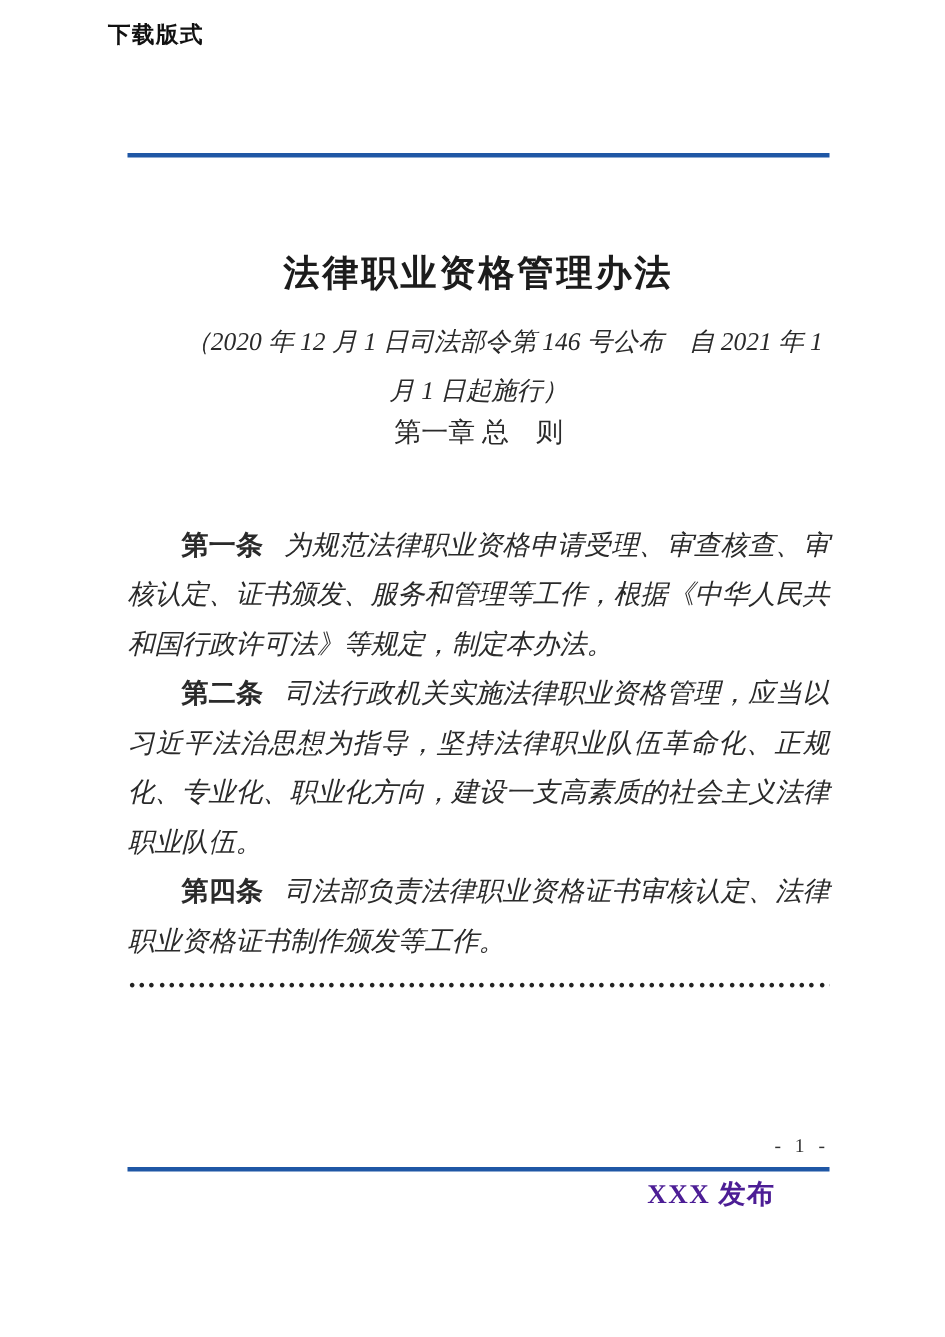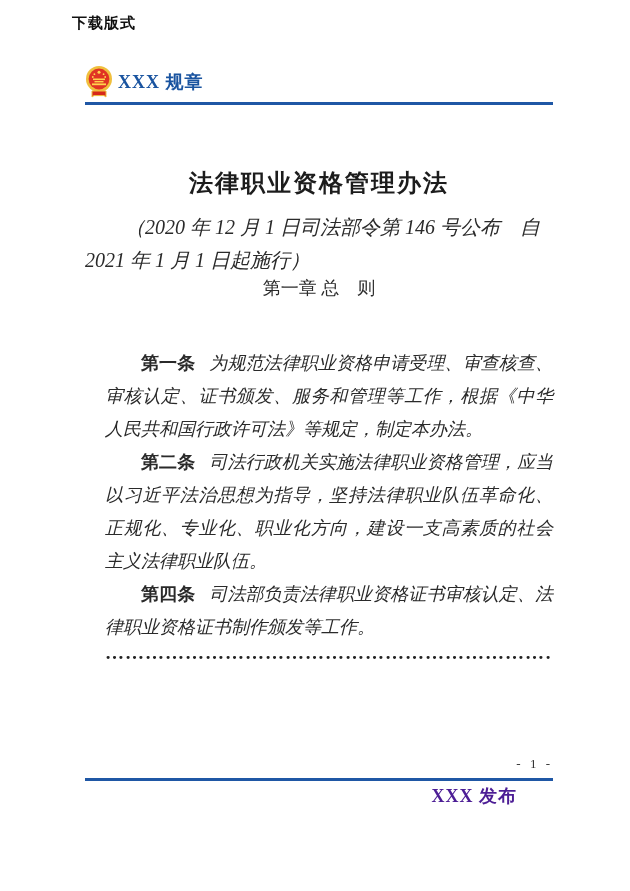--- a/index.html
+++ b/index.html
@@ -24,27 +24,27 @@
     font-size:18px;font-weight:bold;color:#1a54a0;letter-spacing:1px;
     font-family:"Liberation Serif","DejaVu Serif",serif;white-space:nowrap;
   }
   .header-rule{position:absolute;left:0;right:0;bottom:0;height:3px;background:#1f57a5;}
 
   .doc-title{
     margin-top:62px;text-align:center;font-size:24px;font-weight:bold;
     color:#1c1c1c;line-height:32px;letter-spacing:2px;
   }
   .doc-note{
-    margin-top:12px;font-size:20px;line-height:33px;color:#2a2a2a;
-    font-style:italic;text-indent:2em;
+    margin-top:12px;font-size:17px;line-height:33px;color:#2a2a2a;
+    font-style:italic;text-indent:2em;text-align:center;
   }
   .chapter-heading{
     text-align:center;font-size:18px;color:#2a2a2a;line-height:22px;
   }
-  .doc-body{margin-top:48px;margin-left:20px;}
+  .doc-body{margin-top:48px;}
   .doc-body p{
     margin:0;font-size:18px;line-height:33px;color:#2a2a2a;
     text-indent:2em;text-align:justify;font-style:italic;
   }
   .article-lead{font-weight:bold;font-style:normal;margin-right:14px;}
 
   .ellipsis-divider{
     margin-top:2px;height:20px;overflow:hidden;white-space:nowrap;
     font-size:19px;font-weight:bold;letter-spacing:1px;color:#222;font-style:normal;
     line-height:14px;
@@ -64,38 +64,20 @@
 </head>
 <body>
 
 <div class="page">
 
   <a class="top-link">下载版式</a>
 
   <div class="content">
 
     <div class="doc-header">
-      <div class="header-row">
-        <span class="emblem">
-          <svg width="28" height="34" viewBox="0 0 28 34">
-            <circle cx="14" cy="14" r="13" fill="#f0bf3d"></circle>
-            <circle cx="14" cy="14" r="10.4" fill="#e03424"></circle>
-            <circle cx="14" cy="7.2" r="1.5" fill="#ffd34d"></circle>
-            <circle cx="9.4" cy="9.2" r="0.9" fill="#ffd34d"></circle>
-            <circle cx="18.6" cy="9.2" r="0.9" fill="#ffd34d"></circle>
-            <circle cx="7.8" cy="12" r="0.9" fill="#ffd34d"></circle>
-            <circle cx="20.2" cy="12" r="0.9" fill="#ffd34d"></circle>
-            <rect x="8" y="13.5" width="12" height="1.6" fill="#ffd34d"></rect>
-            <rect x="9.5" y="16" width="9" height="1.4" fill="#ffd34d"></rect>
-            <rect x="7" y="18.4" width="14" height="1.8" fill="#ffd34d"></rect>
-            <path d="M7 26 h14 v6 l-2 -1.4 h-10 l-2 1.4 z" fill="#d7281a" stroke="#f0bf3d" stroke-width="1"></path>
-          </svg>
-        </span>
-        <span class="brand">XXX 规章</span>
-      </div>
       <div class="header-rule"></div>
     </div>
 
     <div class="doc-title">法律职业资格管理办法</div>
 
     <div class="doc-note">（2020 年 12 月 1 日司法部令第 146 号公布　自 2021 年 1 月 1 日起施行）</div>
 
     <div class="chapter-heading">第一章 总　则</div>
 
     <div class="doc-body">

